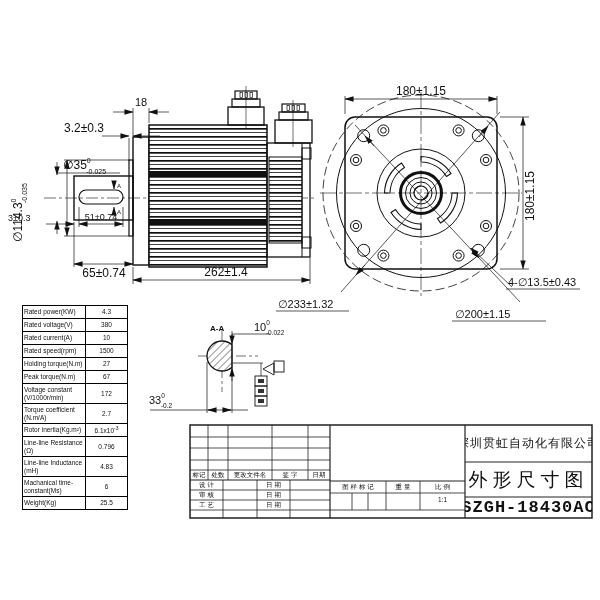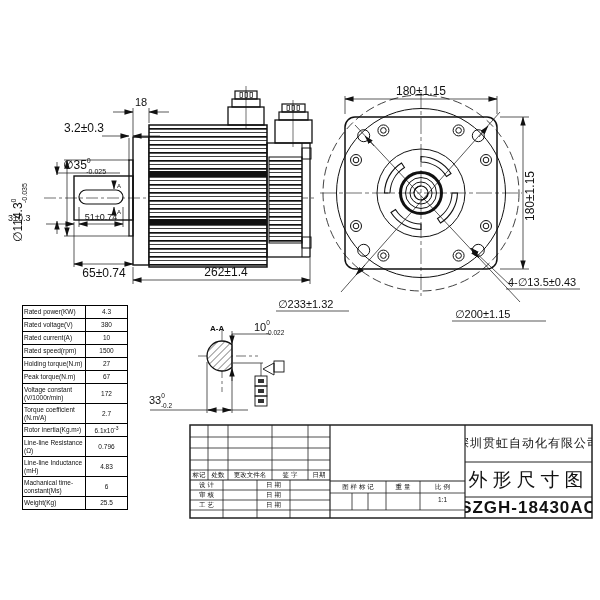--- a/index.html
+++ b/index.html
@@ -343,15 +343,15 @@
 <div class="tbx" style="left:190px;top:500px;width:33px;height:10px;">工 艺</div>
 <div class="tbx" style="left:257px;top:500px;width:33px;height:10px;">日 期</div>
 
 <div class="tbx" style="left:330px;top:481px;width:56px;height:12px;">图 样 标 记</div>
 <div class="tbx" style="left:386px;top:481px;width:34px;height:12px;">重 量</div>
 <div class="tbx" style="left:420px;top:481px;width:45px;height:12px;">比 例</div>
 <div class="tbx" style="left:420px;top:493px;width:45px;height:13px;">1:1</div>
 
 <div class="tbx company" style="left:465px;top:425px;width:127px;height:37px;">深圳贯虹自动化有限公司</div>
 <div class="tbx dtitle" style="left:465px;top:462px;width:127px;height:35px;">外形尺寸图</div>
-<div class="tbx model" style="left:465px;top:497px;width:127px;height:21px;">SZGH-18430AC</div>
+<div class="tbx model" style="left:465px;top:497px;width:127px;height:21px;font-family:Liberation Mono, monospace;">SZGH-18430AC</div>
 
 </div>
 
 </body></html>

